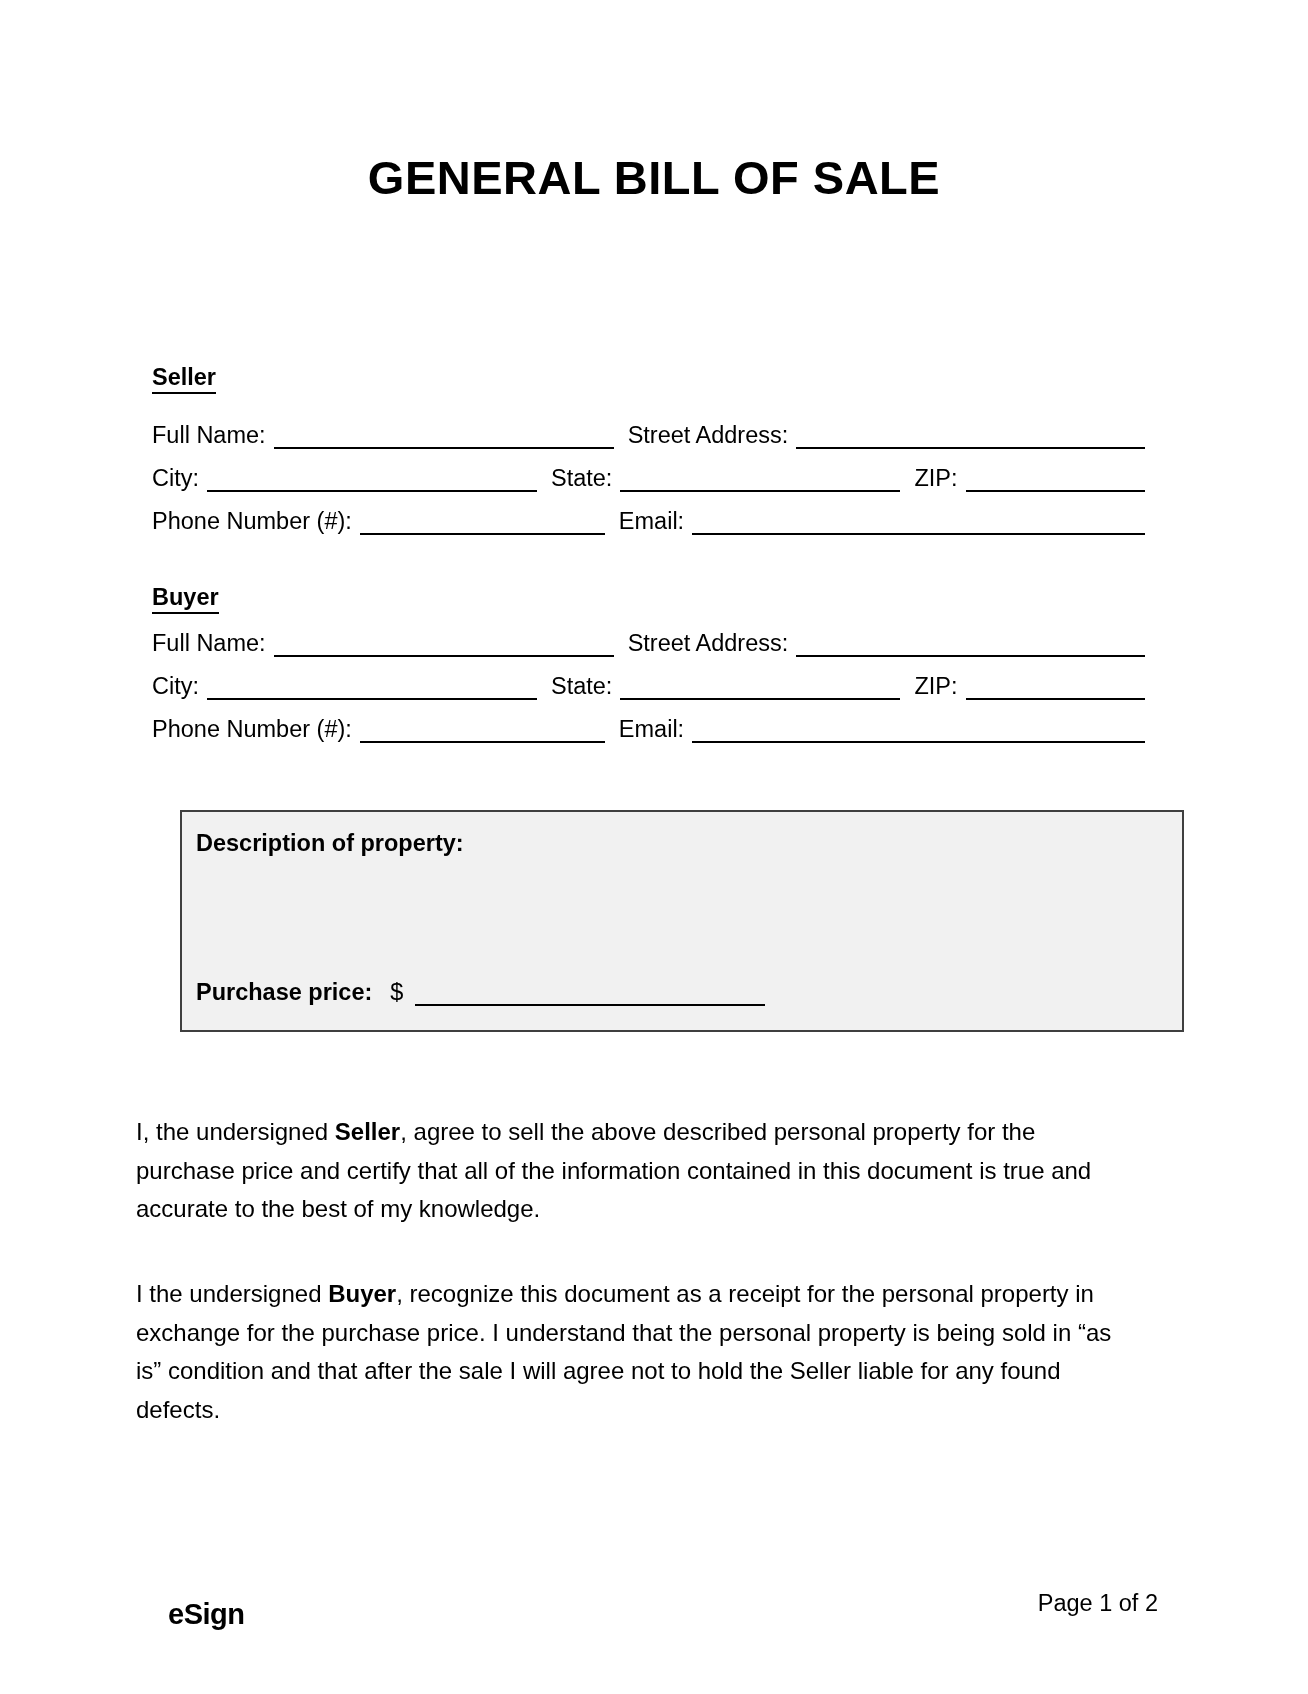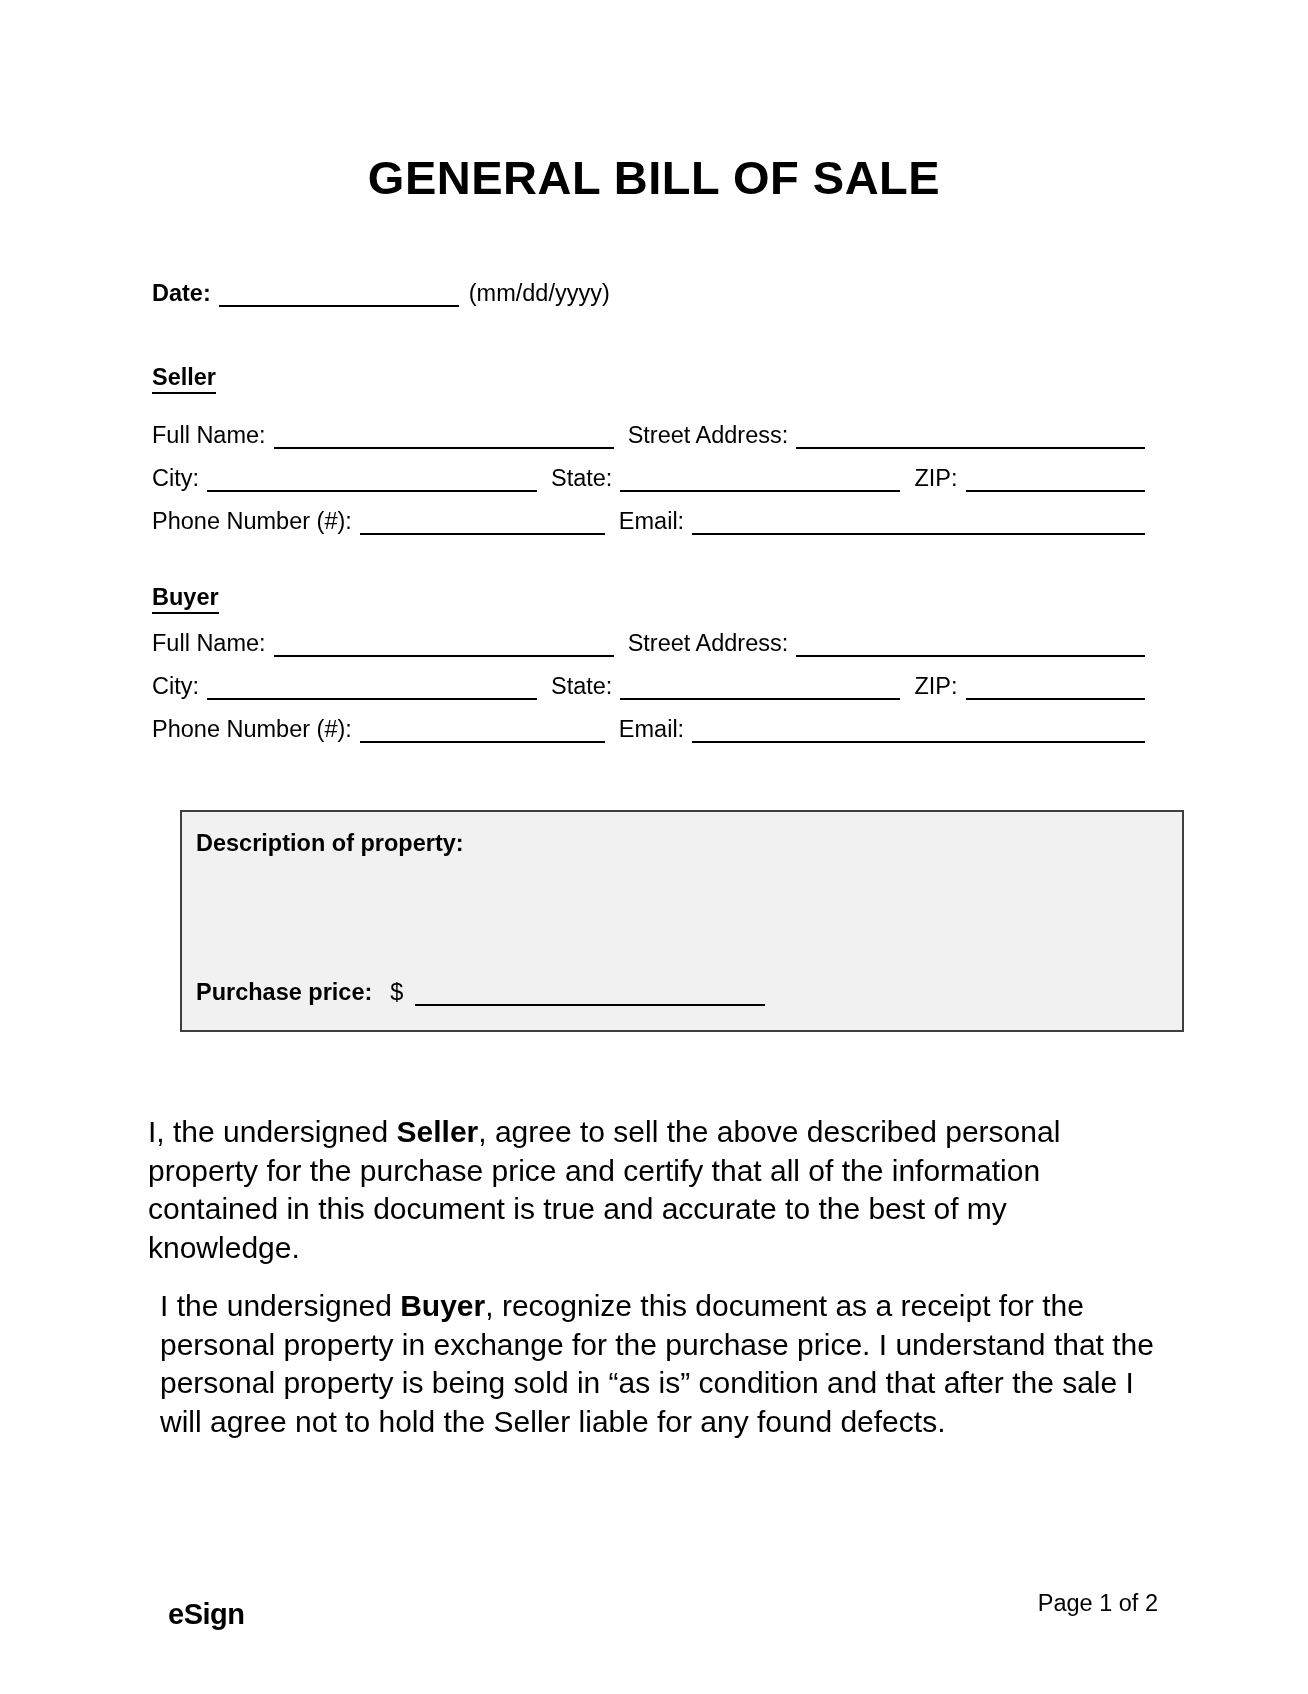--- a/index.html
+++ b/index.html
@@ -38,43 +38,38 @@
   #property-box .desc-label {
     position:absolute; left:14px; top:18px; font-size:23.5px; font-weight:bold;
   }
   #property-box .purchase-row {
     position:absolute; left:14px; top:166px; right:14px;
     display:flex; align-items:flex-end; font-size:23.5px; white-space:nowrap;gap:12px;
   }
   #property-box .purchase-row .fline { margin-left:0; }
   .currency { margin-left:6px; font-weight:normal; }
   .clause {
-    position:absolute; left:148px; width:1000px;
-    font-size:30px; line-height:38.5px;
+    position:absolute; left:136px; width:1000px;
+    font-size:24px; line-height:38.5px;
   }
   #footer-brand {
     position:absolute; left:168px; top:1598px;
     font-size:29px; font-weight:bold; letter-spacing:-0.5px;
   }
   #footer-page {
     position:absolute; right:150px; top:1590px; font-size:23.5px;margin-left:20px;
   }
 </style>
 </head>
 <body>
 
 <div id="page">
 
   <div id="doc-title">GENERAL BILL OF SALE</div>
 
-  <div class="form-row" style="top:279px;">
-    <span class="label b">Date:</span>
-    <div class="fline" style="width:240px;"></div>
-    <span class="hint">(mm/dd/yyyy)</span>
-  </div>
 
   <div class="section-heading" style="top:364px;">Seller</div>
 
   <div class="form-row" style="top:421px;">
     <span class="label">Full Name:</span>
     <div class="fline" style="width:340px;"></div>
     <span class="label ml">Street Address:</span>
     <div class="fline grow"></div>
   </div>
 
@@ -124,18 +119,18 @@
     <div class="abs" style="left:300px; top:18px; right:14px; height:120px; font-size:23.5px;"></div>
     <div class="purchase-row">
       <span class="label b">Purchase price:</span>
       <span class="currency">$</span>
       <div class="fline" style="width:350px;"></div>
     </div>
   </div>
 
   <p class="clause" style="top:1113px; margin:0;"><span>I, the undersigned </span><b>Seller</b><span>, agree to sell the above described personal property for the purchase price and certify that all of the information contained in this document is true and accurate to the best of my knowledge.</span></p>
 
-  <p class="clause" style="top:1275px; margin:12px;"><span>I the undersigned </span><b>Buyer</b><span>, recognize this document as a receipt for the personal property in exchange for the purchase price. I understand that the personal property is being sold in “as is” condition and that after the sale I will agree not to hold the Seller liable for any found defects.</span></p>
+  <p class="clause" style="top:1275px; margin:0;"><span>I the undersigned </span><b>Buyer</b><span>, recognize this document as a receipt for the personal property in exchange for the purchase price. I understand that the personal property is being sold in “as is” condition and that after the sale I will agree not to hold the Seller liable for any found defects.</span></p>
 
   <div id="footer-brand">eSign</div>
   <div id="footer-page">Page 1 of 2</div>
 
 </div>
 
 </body></html>

